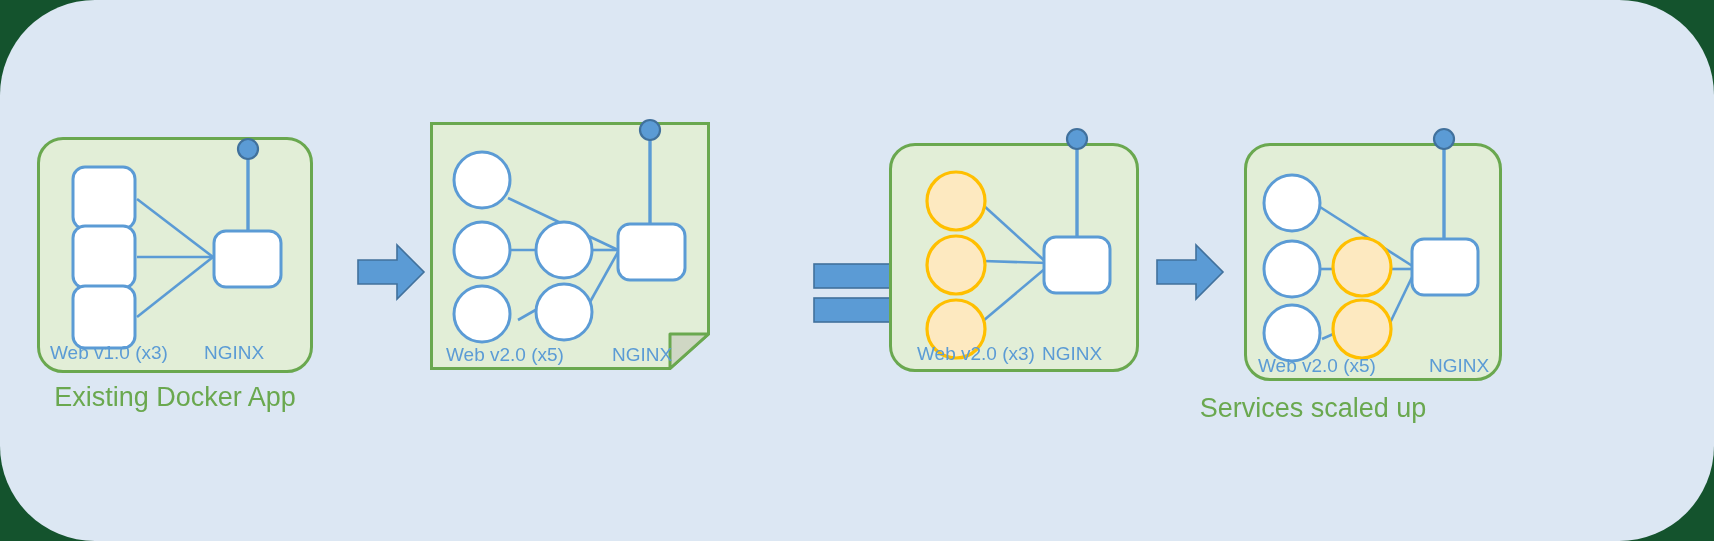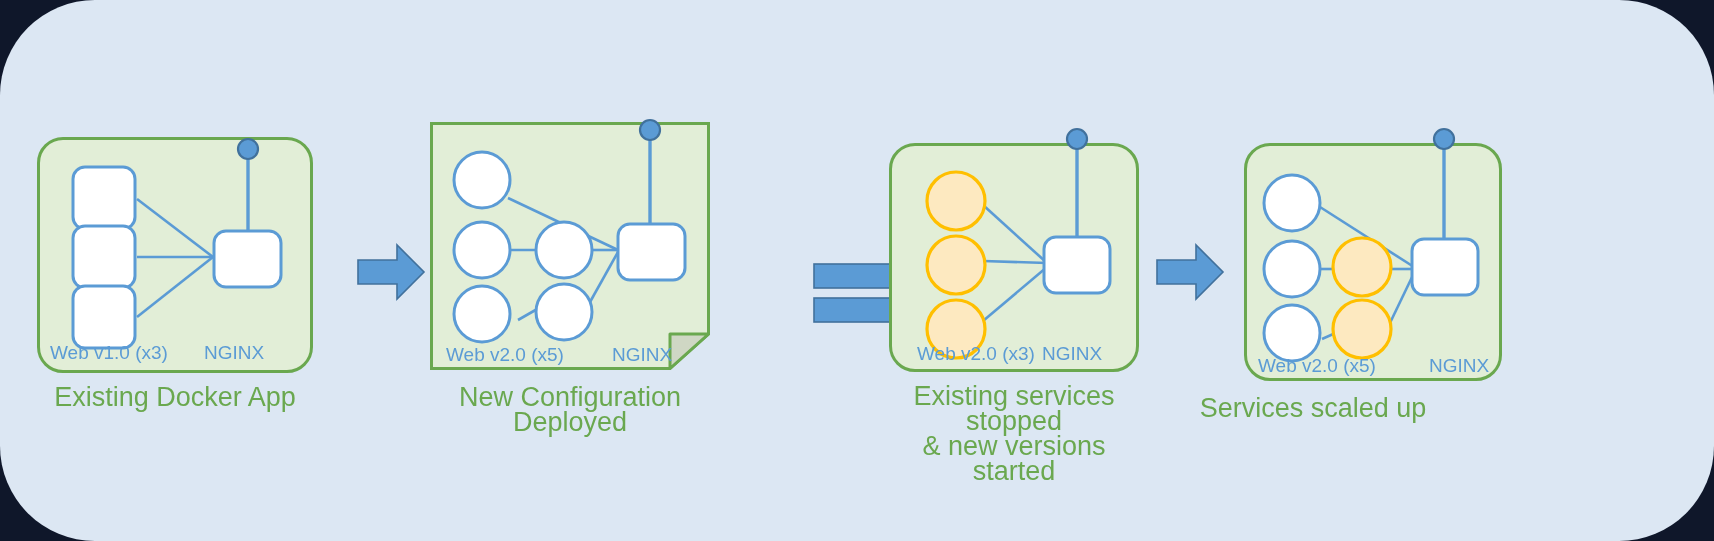--- a/index.html
+++ b/index.html
@@ -7,21 +7,21 @@
     margin: 0;
     padding: 0;
     background: #ffffff;
     font-family: "Liberation Sans", sans-serif;
   }
   #stage {
     position: relative;
     width: 1714px;
     height: 541px;
     overflow: hidden;
-    background: #0f172a;
+    background: #14532d;
   }
   #canvas-bg {
     position: absolute;
     left: 0px;
     top: 0px;
     width: 1714px;
     height: 541px;
     background: #dce7f3;
     border-radius: 95px;
   }
@@ -121,21 +121,20 @@
       <circle cx="52" cy="192" r="28" fill="#ffffff" stroke="#5b9bd5" stroke-width="3"></circle>
       <circle cx="134" cy="128" r="28" fill="#ffffff" stroke="#5b9bd5" stroke-width="3"></circle>
       <circle cx="134" cy="190" r="28" fill="#ffffff" stroke="#5b9bd5" stroke-width="3"></circle>
 
       <rect x="188" y="102" width="67" height="56" rx="12" fill="#ffffff" stroke="#5b9bd5" stroke-width="3"></rect>
       <circle cx="220" cy="8" r="10" fill="#5b9bd5" stroke="#41719c" stroke-width="2.2"></circle>
     </svg>
     <div class="node-label" style="left:16px; top:222px;">Web v2.0 (x5)</div>
     <div class="node-label" style="left:182px; top:222px;">NGINX</div>
   </div>
-  <div class="panel-caption" style="left:410px; top:385px; width:320px;">New Configuration Deployed</div>
 
   <svg class="eq" style="left:812px; top:262px; width:124px; height:62px;" viewBox="0 0 124 62">
     <rect x="2" y="2" width="118" height="24" fill="#5b9bd5" stroke="#41719c" stroke-width="1.6"></rect>
     <rect x="2" y="36" width="118" height="24" fill="#5b9bd5" stroke="#41719c" stroke-width="1.6"></rect>
   </svg>
 
   <div class="panel" style="left:889px; top:143px; width:250px; height:229px;">
     <div class="panel-body rounded"></div>
     <svg class="svgwrap" viewBox="0 0 250 229">
       <g stroke="#5b9bd5" stroke-width="2.6" fill="none">
@@ -146,22 +145,20 @@
       <line x1="188" y1="-9" x2="188" y2="94" stroke="#5b9bd5" stroke-width="3.4"></line>
       <circle cx="67" cy="58" r="29" fill="#fde9c0" stroke="#ffbf00" stroke-width="3.2"></circle>
       <circle cx="67" cy="122" r="29" fill="#fde9c0" stroke="#ffbf00" stroke-width="3.2"></circle>
       <circle cx="67" cy="186" r="29" fill="#fde9c0" stroke="#ffbf00" stroke-width="3.2"></circle>
       <rect x="155" y="94" width="66" height="56" rx="12" fill="#ffffff" stroke="#5b9bd5" stroke-width="3"></rect>
       <circle cx="188" cy="-4" r="10" fill="#5b9bd5" stroke="#41719c" stroke-width="2.2"></circle>
     </svg>
     <div class="node-label" style="left:28px; top:200px;">Web v2.0 (x3)</div>
     <div class="node-label" style="left:153px; top:200px;">NGINX</div>
   </div>
-  <div class="panel-caption" style="left:879px; top:384px; width:270px;">Existing services stopped
-&amp; new versions started</div>
 
   <svg class="arrow" style="left:1155px; top:243px; width:70px; height:58px;" viewBox="0 0 70 58">
     <polygon points="2,17 41,17 41,2 68,29 41,56 41,41 2,41" fill="#5b9bd5" stroke="#41719c" stroke-width="1.6"></polygon>
   </svg>
 
   <div class="panel" style="left:1244px; top:143px; width:258px; height:238px;">
     <div class="panel-body rounded"></div>
     <svg class="svgwrap" viewBox="0 0 258 238">
       <g stroke="#5b9bd5" stroke-width="2.6" fill="none">
         <line x1="76" y1="64" x2="170" y2="124"></line>

